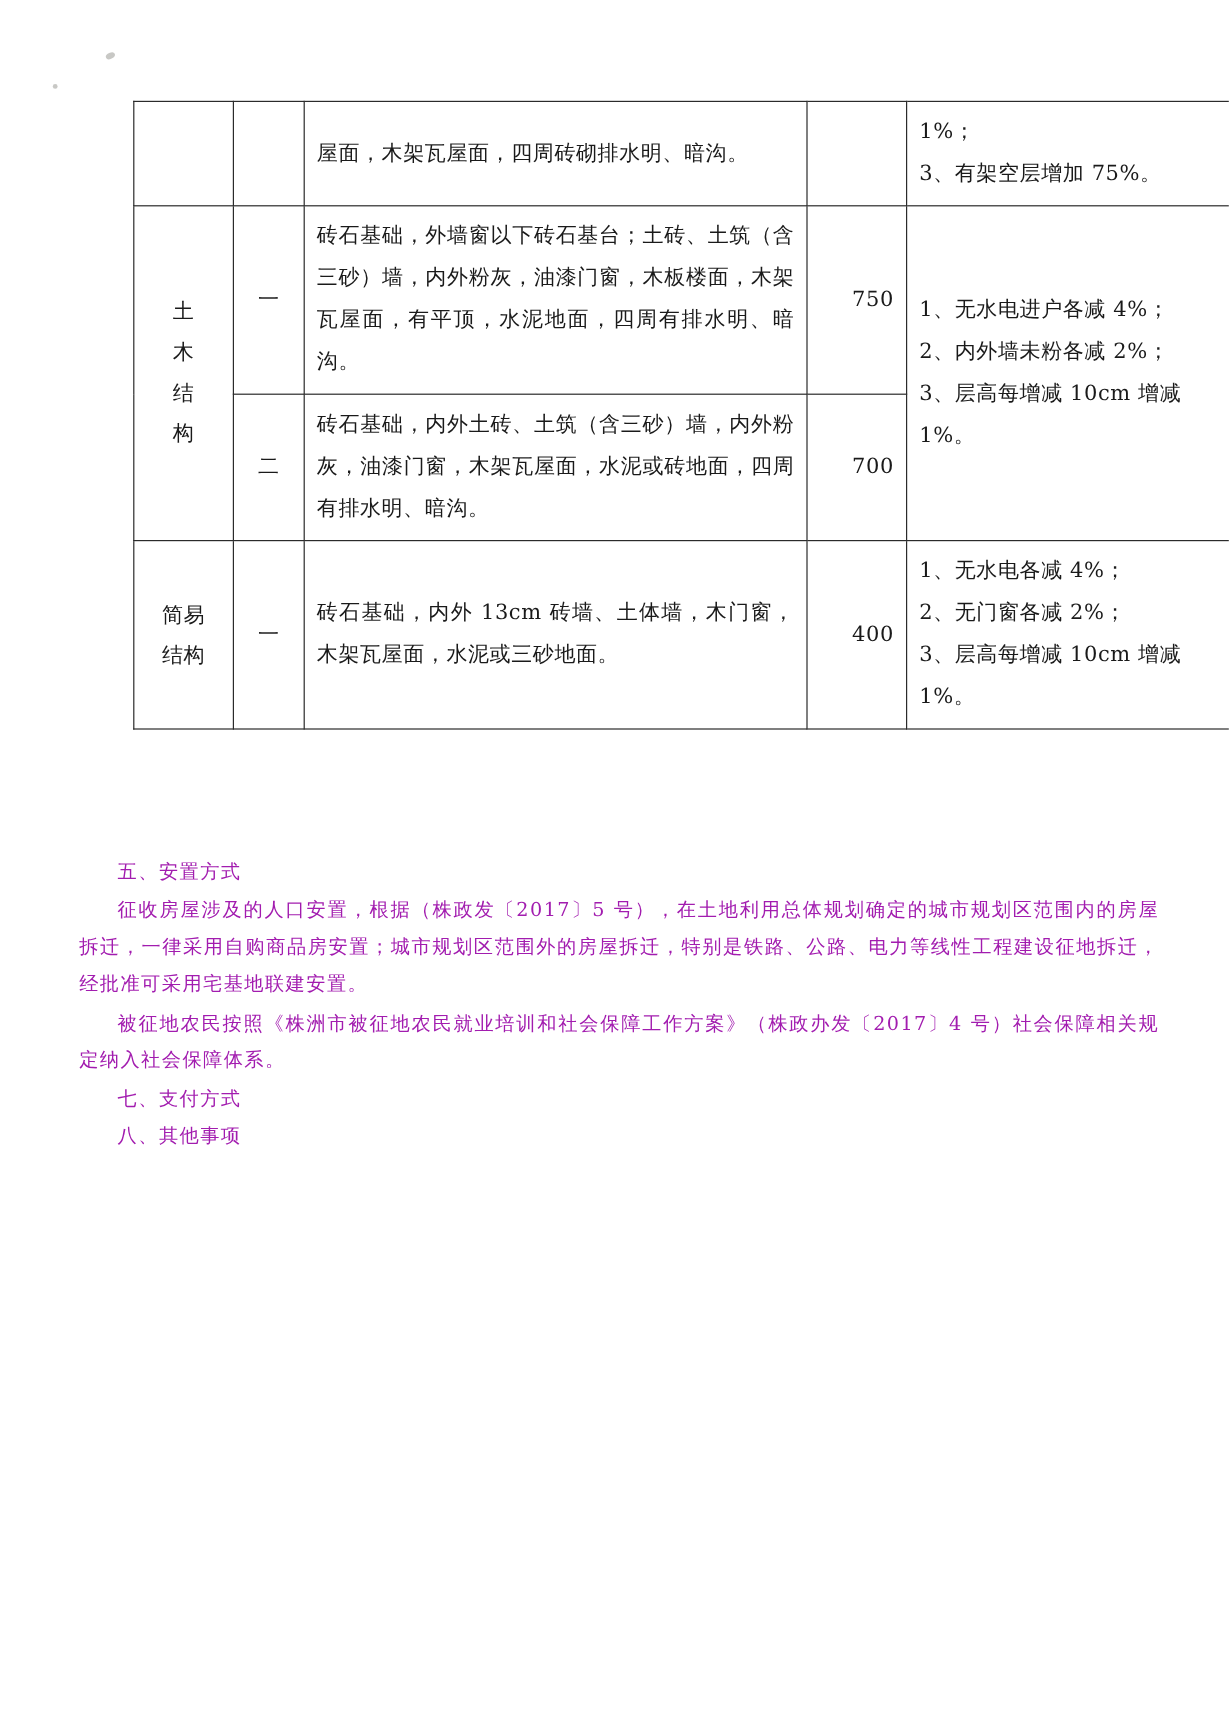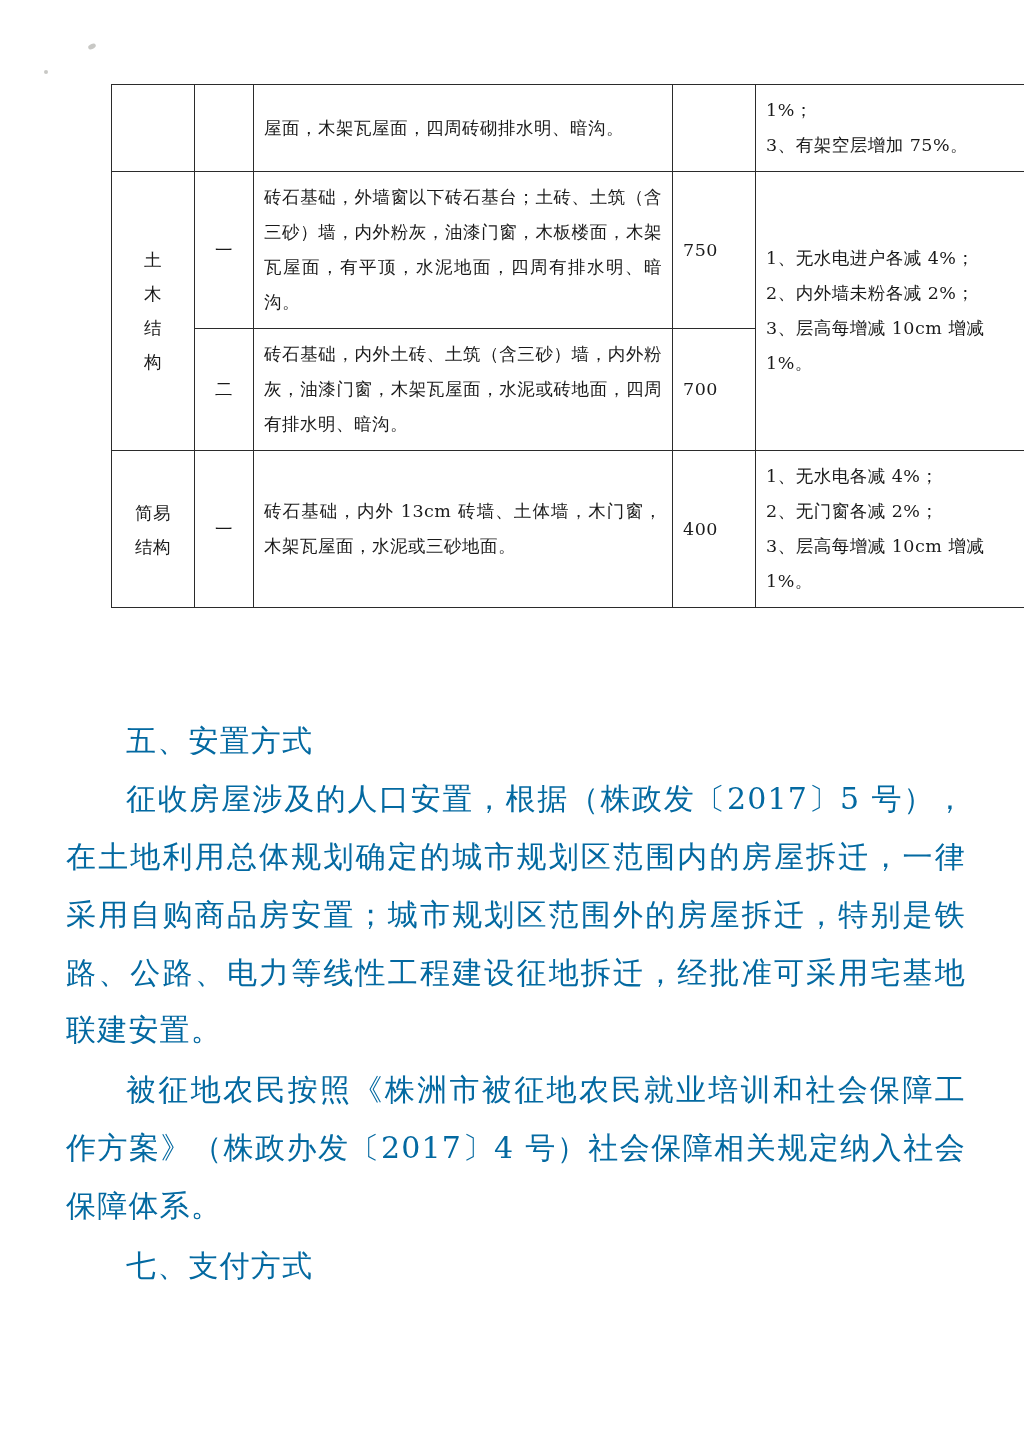--- a/index.html
+++ b/index.html
@@ -70,43 +70,43 @@
     text-align: center;
     font-size: 17.5px;
   }
   td.desc {
     width: 398px;
     text-align: justify;
     text-justify: inter-ideograph;
   }
   td.price {
     width: 62px;
-    text-align: left;
+    text-align: right;
     font-size: 18px;
     font-family: "DejaVu Serif", "Liberation Serif", serif;
   }
   td.note {
     width: 252px;
     line-height: 2.25;
     font-size: 16.5px;
   }
   td.note .nline { white-space: nowrap; }
   td.note .nline.wrap { white-space: normal; }
   .simple2 { padding-top: 2px; }
 
   
   .body {
     position: absolute;
     left: 66px;
     top: 712px;
     width: 900px;
-    font-size: 30px;
+    font-size: 16px;
     line-height: 1.93;
     letter-spacing: 1.2px;
-    color: #0369a1;
+    color: #a21caf;
   }
   .p {
     margin: 0 0 2px 0;
     text-align: justify;
     text-justify: inter-ideograph;
   }
   .p.indent { text-indent: 2em; }
   .heading { text-indent: 2em; margin: 0; }
 </style>
 </head>
@@ -174,15 +174,16 @@
         </tr>
       </tbody>
     </table>
   </div>
 
   <div class="body">
     <p class="heading">五、安置方式</p>
     <p class="p indent">征收房屋涉及的人口安置，根据（株政发〔2017〕5 号），在土地利用总体规划确定的城市规划区范围内的房屋拆迁，一律采用自购商品房安置；城市规划区范围外的房屋拆迁，特别是铁路、公路、电力等线性工程建设征地拆迁，经批准可采用宅基地联建安置。</p>
     <p class="p indent">被征地农民按照《株洲市被征地农民就业培训和社会保障工作方案》（株政办发〔2017〕4 号）社会保障相关规定纳入社会保障体系。</p>
     <p class="heading">七、支付方式</p>
+    <p class="heading">八、其他事项</p>
   </div>
 
 </div>
 
 </body></html>

